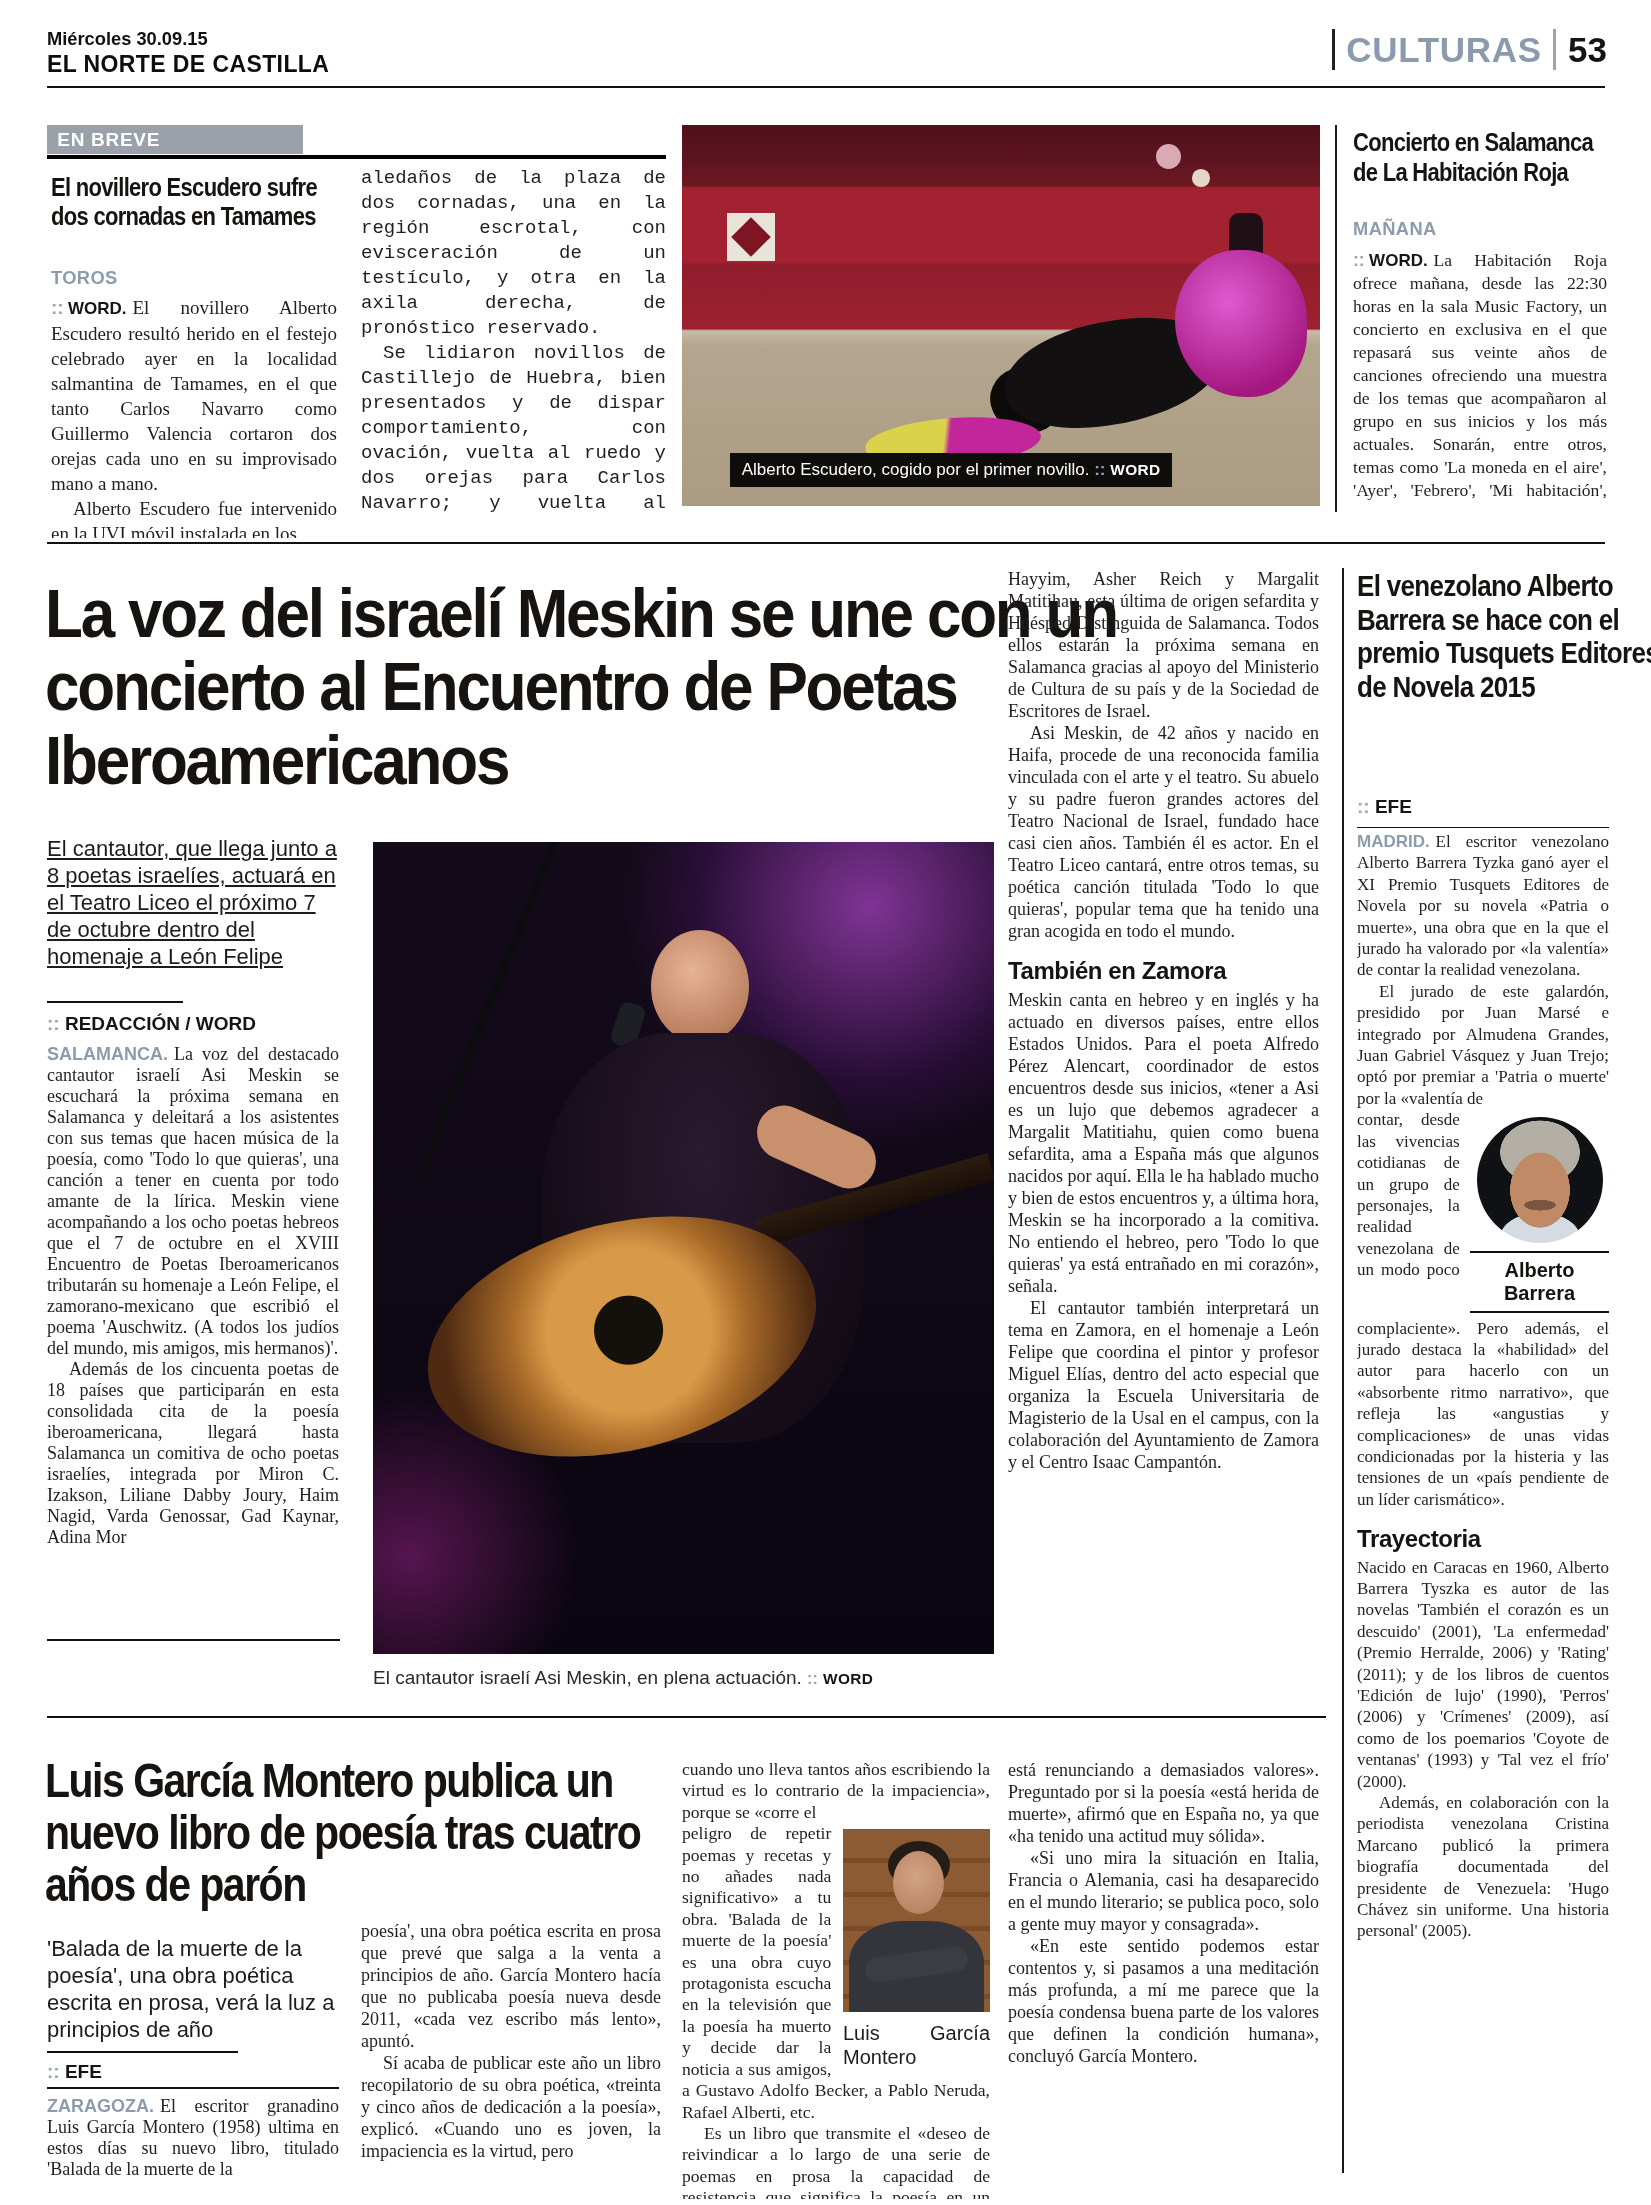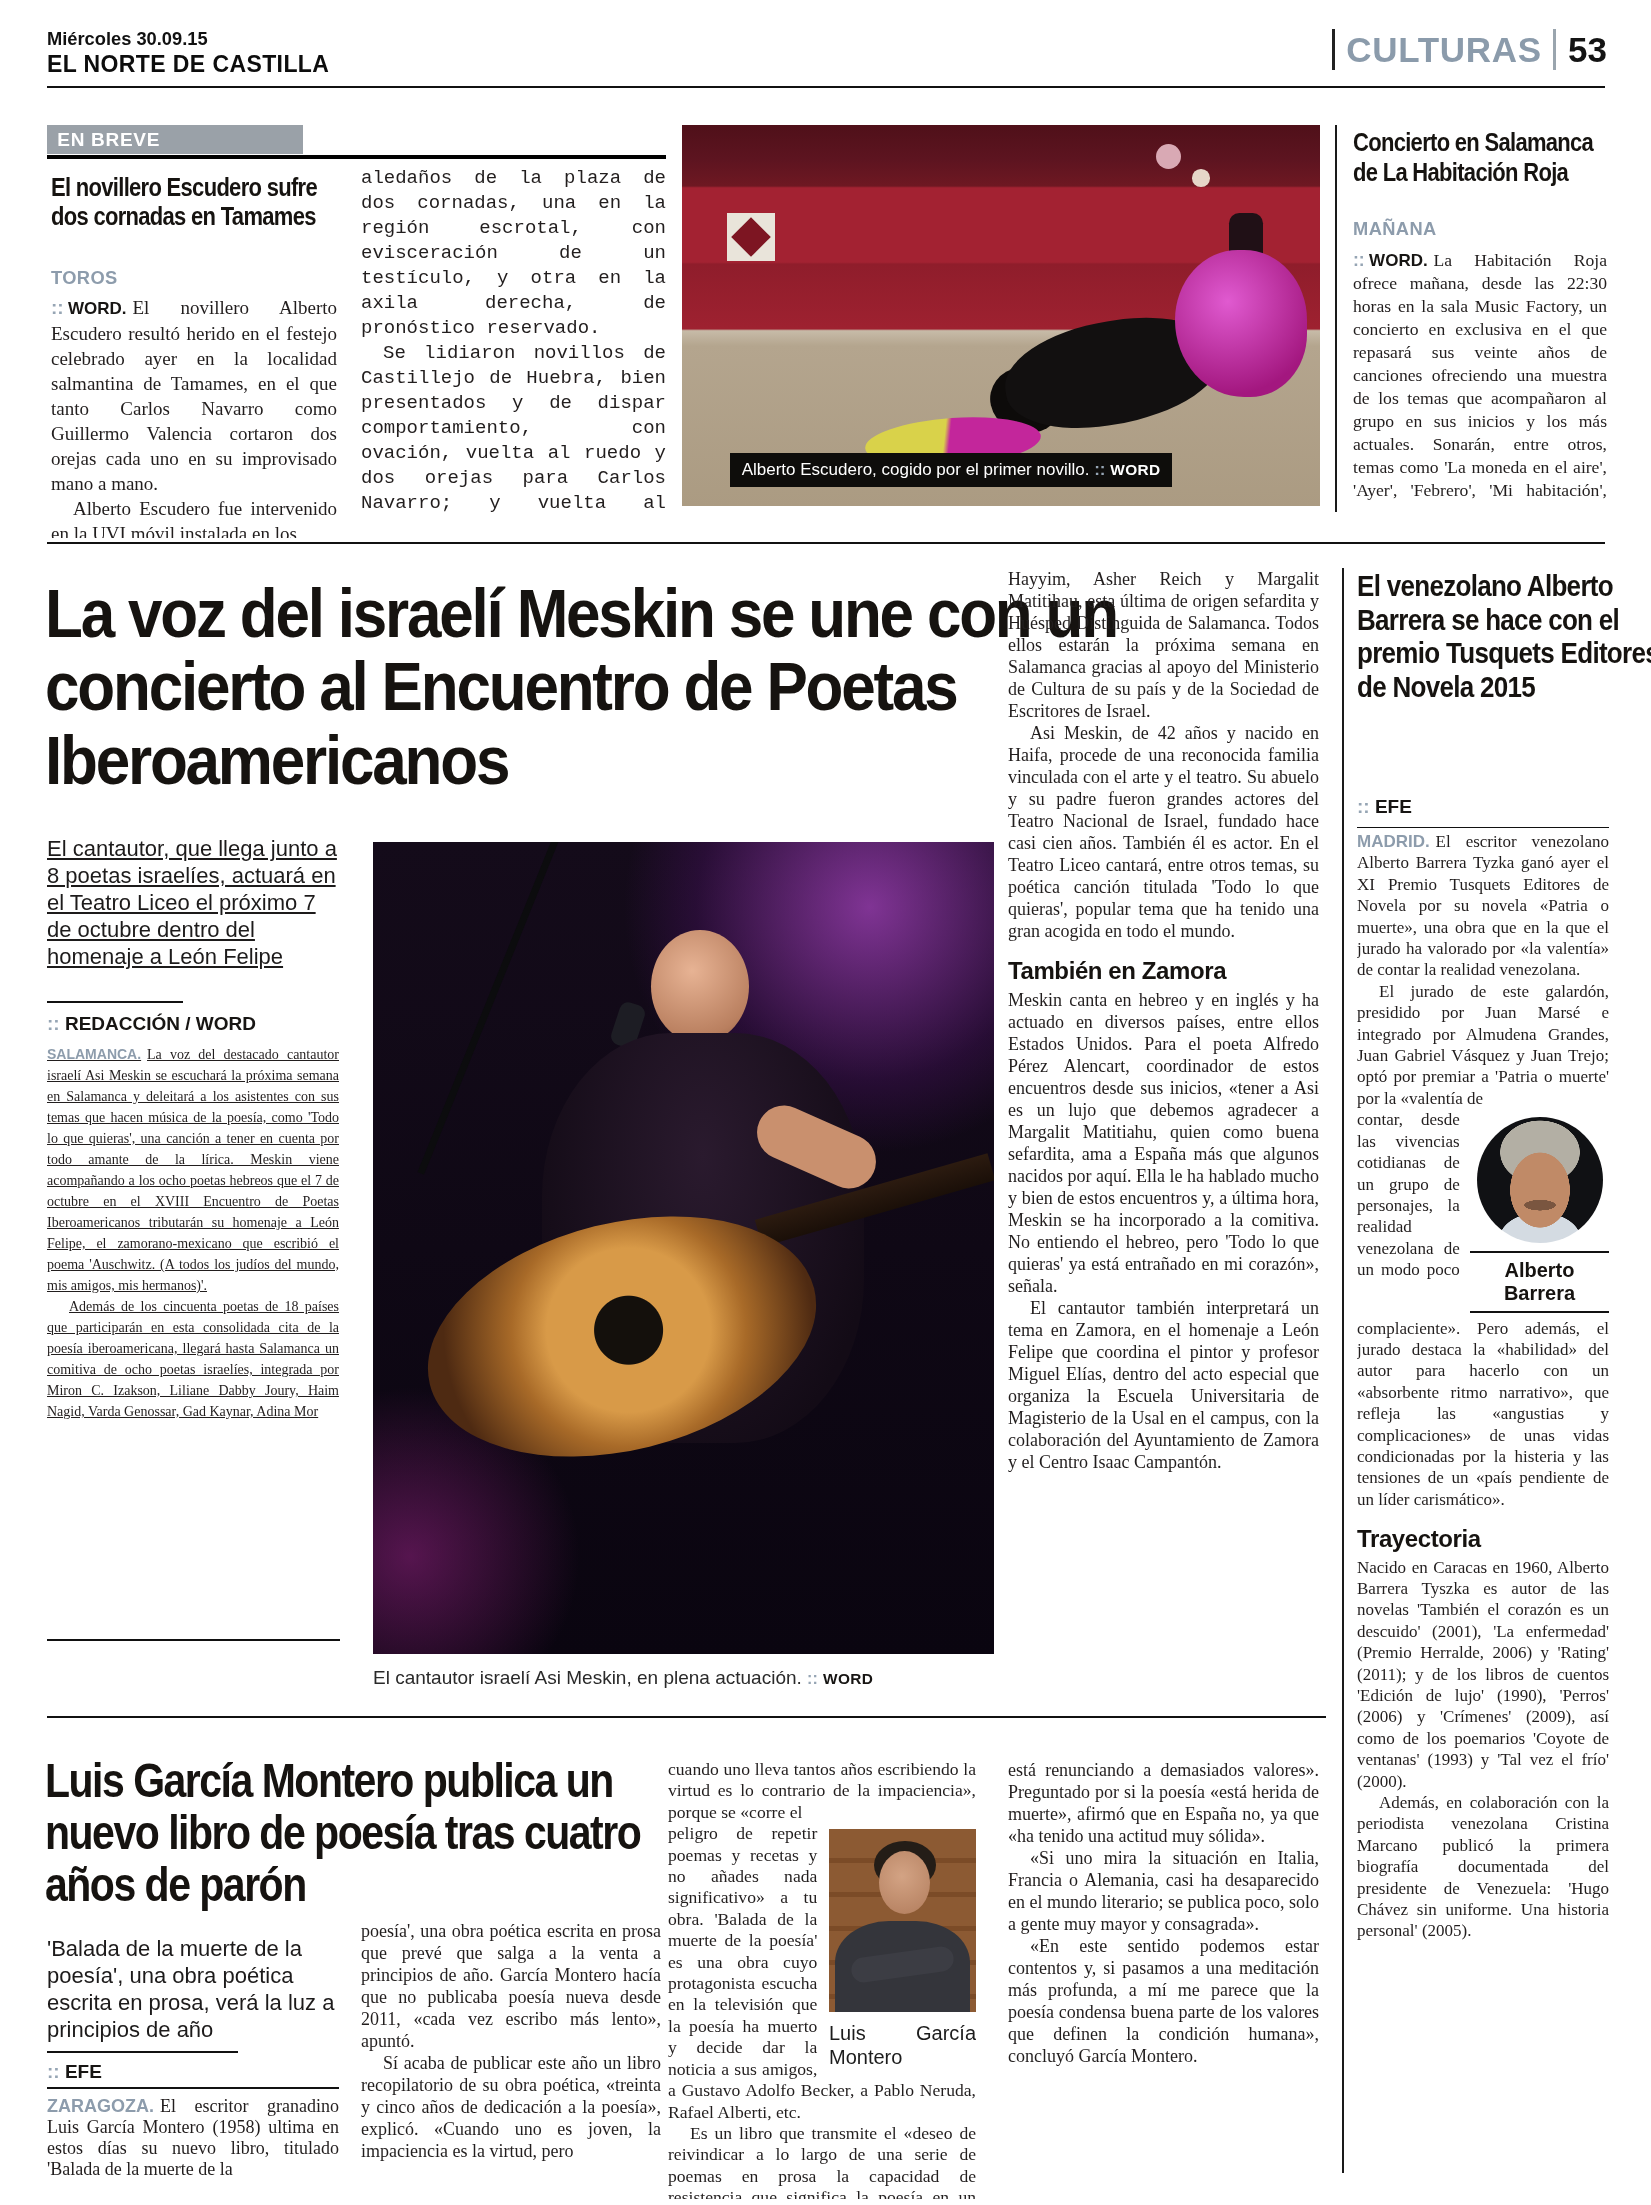--- a/index.html
+++ b/index.html
@@ -155,21 +155,21 @@
 
   <div class="abs hl" style="left:45px;top:576px;width:1077px;font-size:62px;line-height:67px;letter-spacing:-2.2px;transform:scaleY(1.1);">La voz del israelí Meskin se une con un concierto al Encuentro de Poetas Iberoamericanos</div>
 
   <div class="abs standfirst" style="left:47px;top:835px;width:292px;font-size:22px;line-height:27px;text-decoration:underline;">El cantautor, que llega junto a 8 poetas israelíes, actuará en el Teatro Liceo el próximo 7 de octubre dentro del homenaje a León Felipe</div>
   <div class="abs rule" style="left:47px;top:1001px;width:136px;height:2.2px;"></div>
   <div class="abs byline" style="left:47px;top:1013px;">
     <span class="cc">::</span>
     <span>REDACCIÓN / WORD</span>
   </div>
 
-  <div class="abs body" style="left:47px;top:1044px;width:292px;height:554px;font-size:14px;line-height:21px;text-decoration:underline;">
+  <div class="abs body" style="left:47px;top:1044px;width:292px;height:554px;font-size:18px;line-height:21px;">
     <p><span class="dl">SALAMANCA.</span><span>La voz del destacado cantautor israelí Asi Meskin se escuchará la próxima semana en Salamanca y deleitará a los asistentes con sus temas que hacen música de la poesía, como 'Todo lo que quieras', una canción a tener en cuenta por todo amante de la lírica. Meskin viene acompañando a los ocho poetas hebreos que el 7 de octubre en el XVIII Encuentro de Poetas Iberoamericanos tributarán su homenaje a León Felipe, el zamorano-mexicano que escribió el poema 'Auschwitz. (A todos los judíos del mundo, mis amigos, mis hermanos)'.</span></p>
   <p>Además de los cincuenta poetas de 18 países que participarán en esta consolidada cita de la poesía iberoamericana, llegará hasta Salamanca un comitiva de ocho poetas israelíes, integrada por Miron C. Izakson, Liliane Dabby Joury, Haim Nagid, Varda Genossar, Gad Kaynar, Adina Mor</p>
     </div>
   <div class="abs rule" style="left:47px;top:1639px;width:293px;height:2.2px;"></div>
 
   <div class="abs ph-meskin" style="left:373px;top:842px;width:621px;height:812px;">
     <div class="m-mic"></div>
     <div class="m-head"></div>
     <div class="m-micball"></div>
     <div class="m-body"></div>
@@ -232,21 +232,21 @@
 
   <div class="abs body" style="left:47px;top:2096px;width:292px;height:106px;font-size:18px;line-height:21px;">
     <p><span class="dl">ZARAGOZA.</span><span>El escritor granadino Luis García Montero (1958) ultima en estos días su nuevo libro, titulado 'Balada de la muerte de la</span></p>
   </div>
 
   <div class="abs body" style="left:361px;top:1920px;width:300px;height:280px;font-size:18px;line-height:22px;">
       <p>poesía', una obra poética escrita en prosa que prevé que salga a la venta a principios de año. García Montero hacía que no publicaba poesía nueva desde 2011, «cada vez escribo más lento», apuntó.</p>
       <p>Sí acaba de publicar este año un libro recopilatorio de su obra poética, «treinta y cinco años de dedicación a la poesía», explicó. «Cuando uno es joven, la impaciencia es la virtud, pero</p>
     </div>
 
-  <div class="abs body" style="left:668px;top:1759px;width:308px;height:440px;font-size:17.6px;line-height:21.4px;">
+  <div class="abs body" style="left:682px;top:1759px;width:308px;height:440px;font-size:17.6px;line-height:21.4px;">
     <p>cuando uno lleva tantos años escribiendo la virtud es lo contrario de la impaciencia», porque se «corre el</p>
     <figure class="fl-montero">
       <div class="montero-ph">
         <div class="mo-hair"></div>
         <div class="mo-head"></div>
         <div class="mo-body"></div>
         <div class="mo-arm"></div>
       </div>
       <figcaption>Luis García Montero</figcaption>
     </figure>

